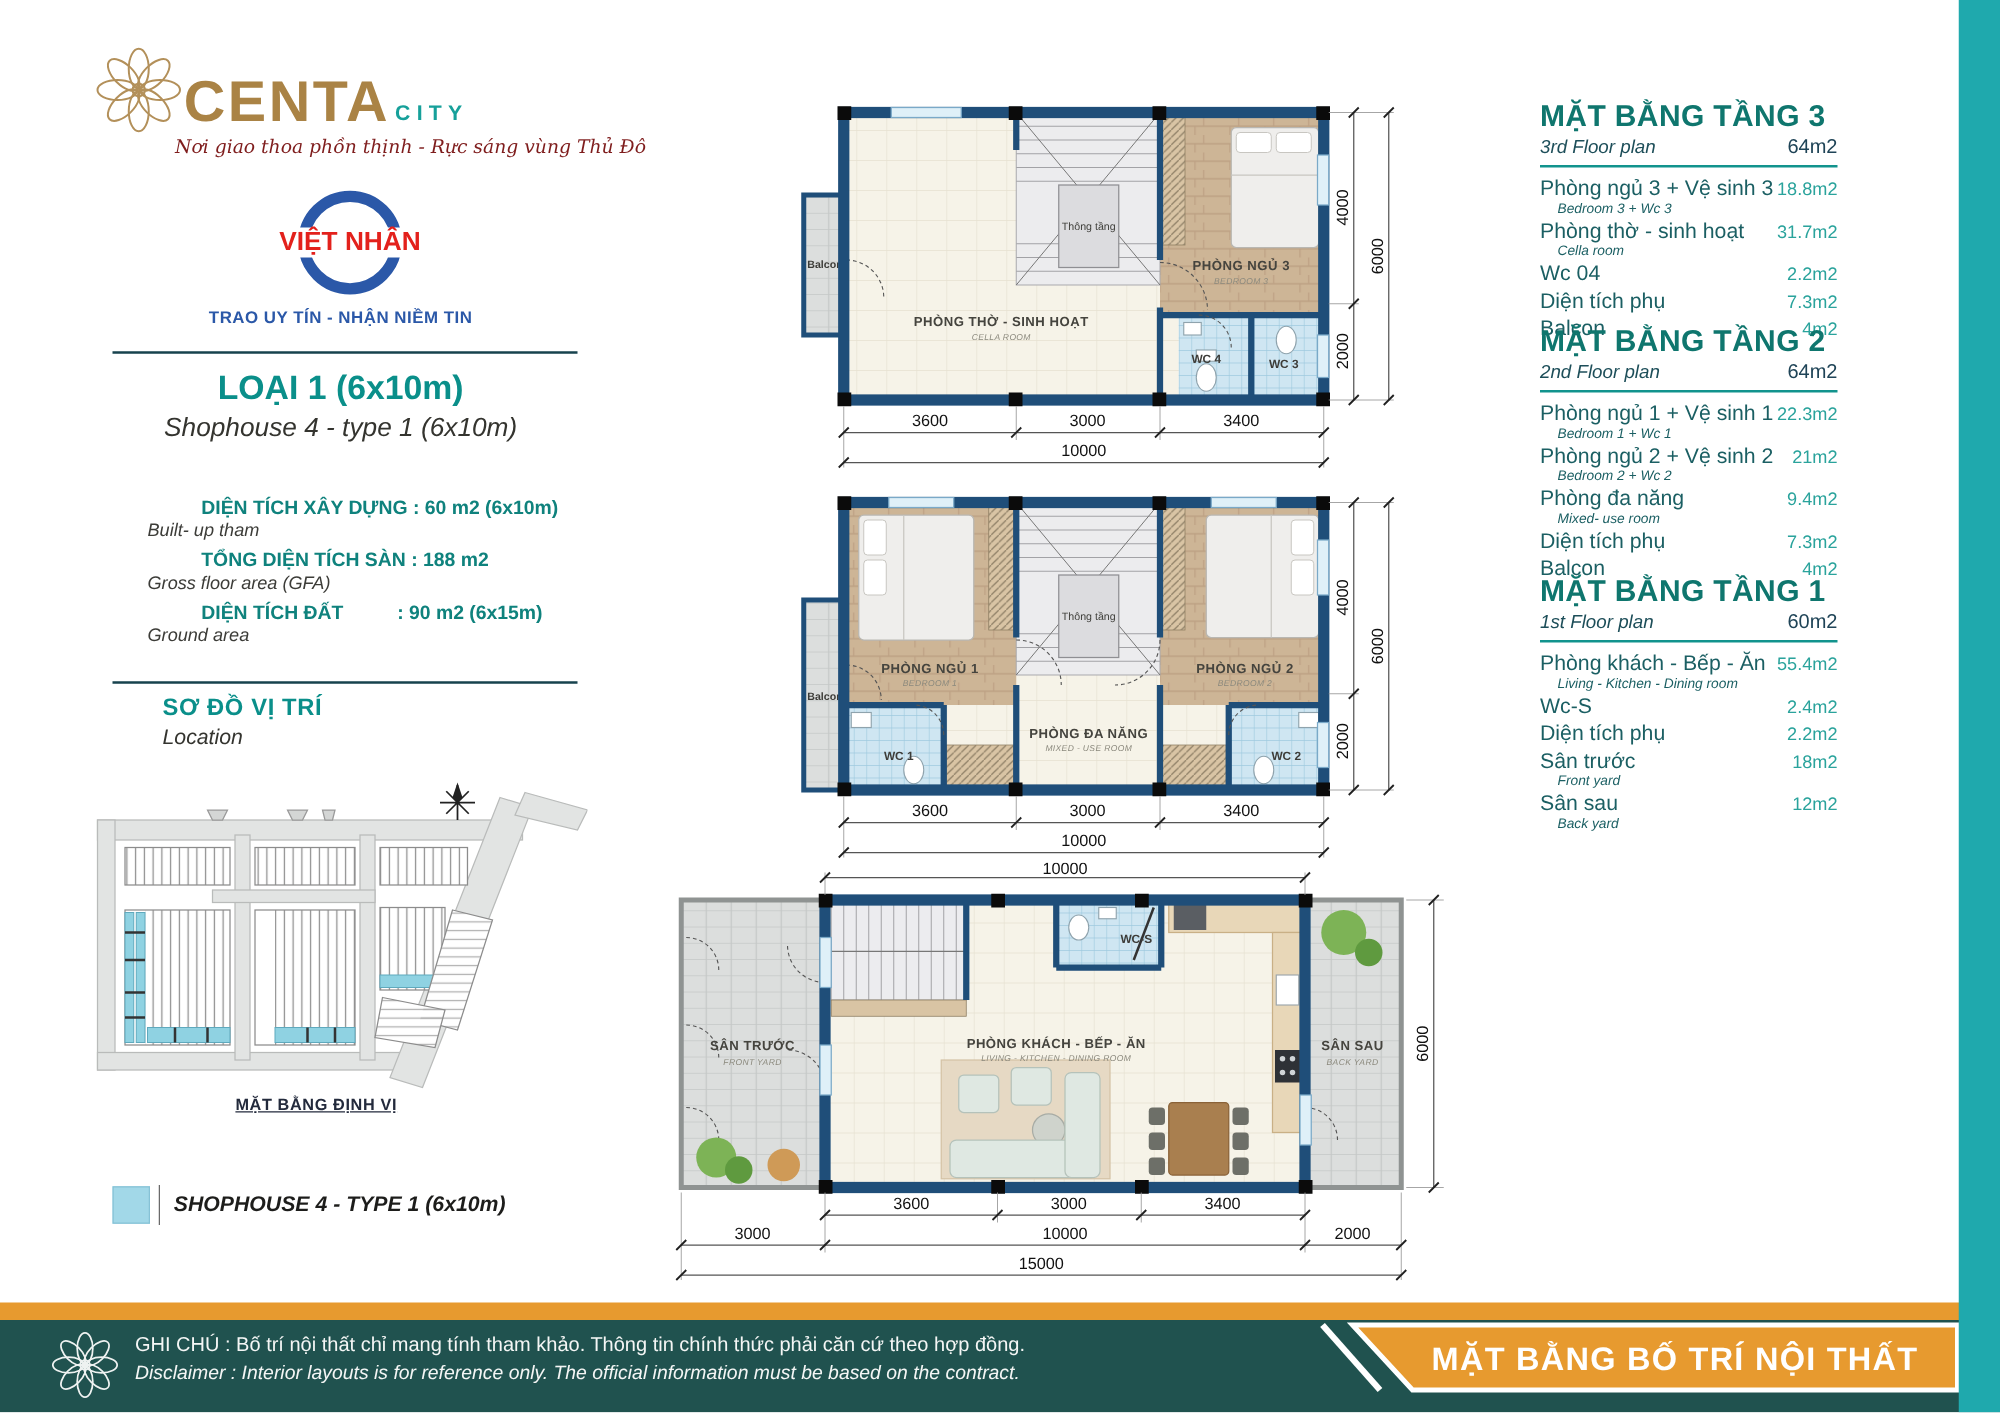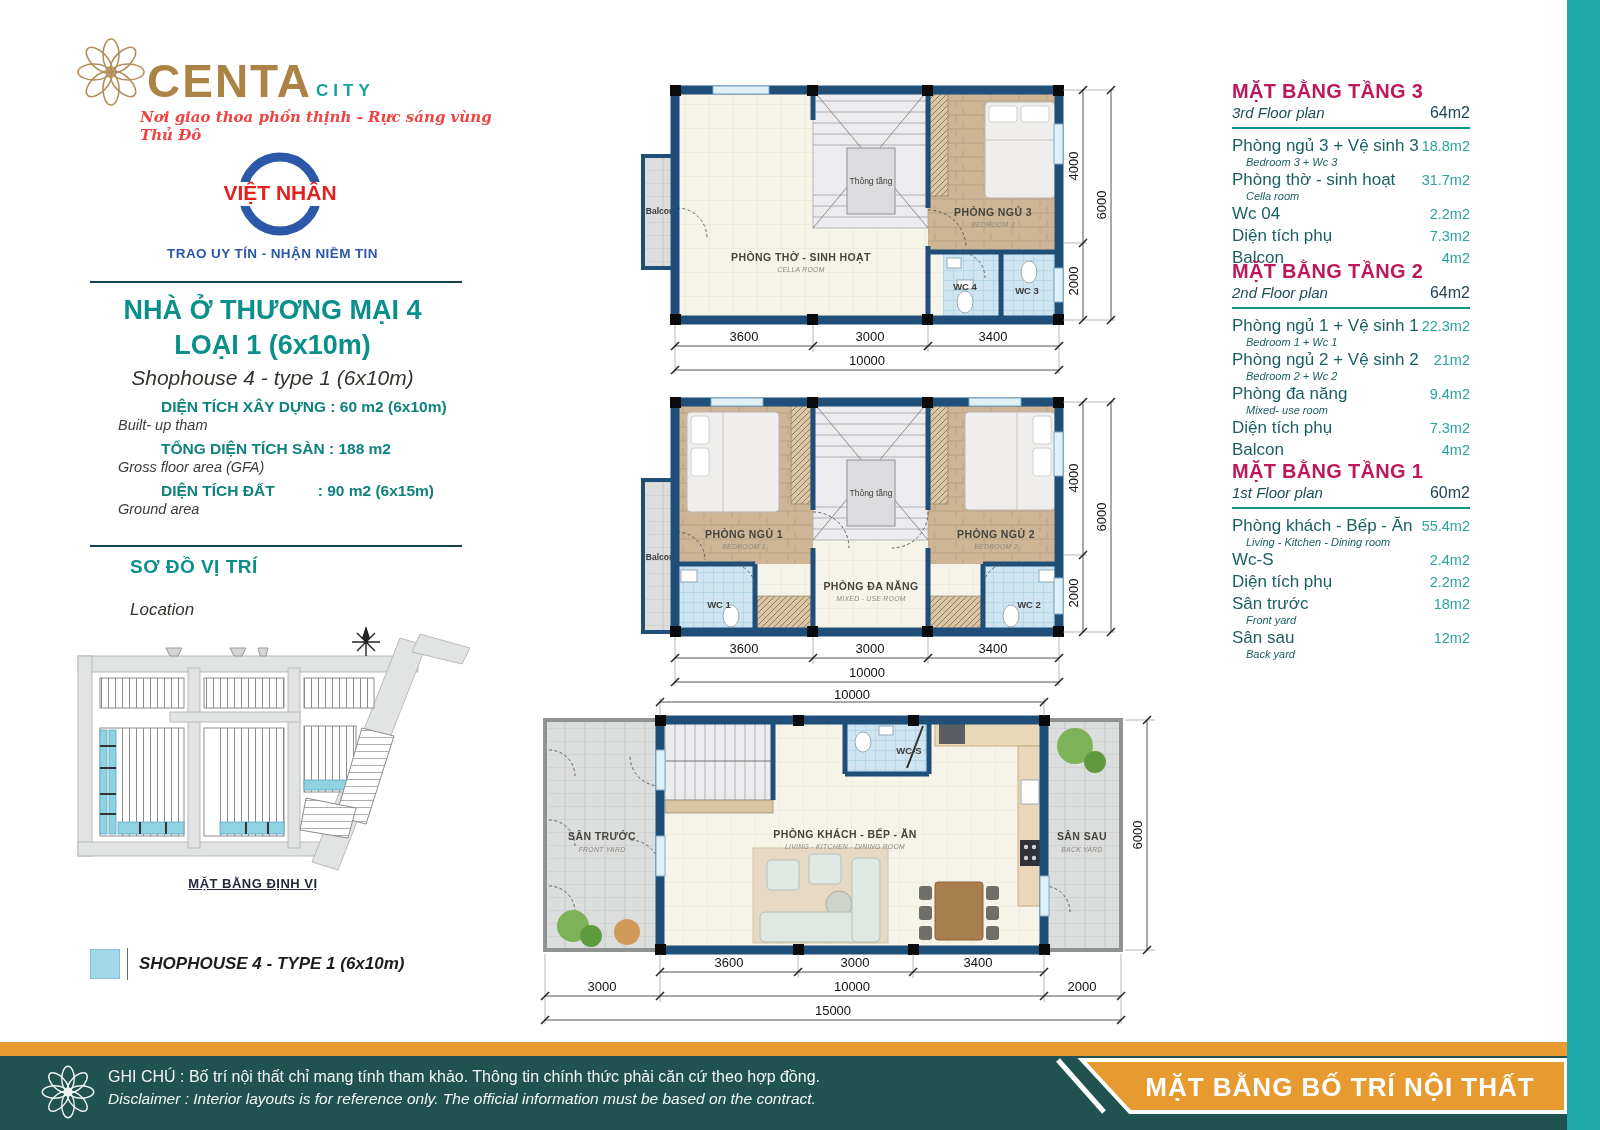--- a/index.html
+++ b/index.html
@@ -3,38 +3,38 @@
 <meta charset="utf-8">
 <style>
   html,body{margin:0;padding:0;background:#ffffff;}
   #page{position:relative;width:1600px;height:1130px;background:#ffffff;overflow:hidden;
         font-family:"Liberation Sans",sans-serif;color:#222;}
   .abs{position:absolute;}
 
   
   .centa-word{font-weight:700;font-size:46px;letter-spacing:2px;color:#aa8345;}
   .city-word{font-weight:700;font-size:17px;letter-spacing:5px;color:#16a09a;margin-left:4px;}
-  .tagline{font-family:"DejaVu Serif",serif;font-style:italic;font-size:15px;color:#ef4444;font-weight:bold;}
+  .tagline{font-family:"DejaVu Serif",serif;font-style:italic;font-size:15px;color:#7f1d1d;}
   .vn-slogan{font-size:13.5px;font-weight:700;color:#2b58a8;letter-spacing:.4px;}
   .divider{height:2px;background:#17434e;}
   .prod-title{font-size:27px;line-height:1.3;font-weight:700;color:#0a8f8a;text-align:center;}
   .prod-sub{font-size:21px;font-style:italic;color:#34342f;text-align:center;}
   .spec-label{font-size:15.5px;font-weight:700;color:#0f827d;white-space:pre;margin-left:43px;}
   .spec-sub{font-size:14.5px;font-style:italic;color:#3c3c38;margin:1px 0 7px 0;}
   .loc-title{font-size:19px;font-weight:700;color:#0a8f8a;letter-spacing:.5px;}
   .loc-sub{font-size:17px;font-style:italic;color:#34342f;}
   .map-caption{font-size:13px;font-weight:700;color:#232a3c;text-decoration:underline;text-align:center;letter-spacing:.5px;}
   .legend-row{display:flex;align-items:center;}
   .legend-swatch{width:28px;height:28px;background:#a2d8e8;border:1px solid #86c2d6;}
   .legend-div{width:1px;height:32px;background:#6a6a6a;margin-left:7px;}
   .legend-label{font-size:17px;font-weight:700;font-style:italic;color:#1d1d1b;margin-left:11px;}
 
   
   .ftable{width:238px;}
-  .ftable .t-title{font-size:20px;font-weight:700;color:#be185d;letter-spacing:.3px;}
+  .ftable .t-title{font-size:24px;font-weight:700;color:#0f766e;letter-spacing:.3px;}
   .ftable .t-subrow{display:flex;justify-content:space-between;align-items:baseline;margin-top:1px;}
   .ftable .t-sub{font-size:15px;font-style:italic;color:#1d4e59;}
   .ftable .t-total{font-size:16px;color:#1f4457;}
   .ftable .t-rule{height:2px;background:#12938d;margin:5px 0 7px 0;}
   .frow{display:flex;justify-content:space-between;align-items:baseline;margin-top:2px;}
   .frow .vi{font-size:17px;color:#1b5f63;}
   .frow .val{font-size:14.5px;color:#2aa39c;}
   .fen{font-size:11px;font-style:italic;color:#1b5f63;margin:0 0 2px 14px;}
 
   
@@ -92,38 +92,37 @@
       <circle cx="60" cy="48" r="37" fill="none" stroke="#2b58a8" stroke-width="9"></circle>
       <rect x="0" y="36" width="120" height="24" fill="#ffffff"></rect>
       <text x="60" y="54" text-anchor="middle" font-size="21" font-weight="bold" fill="#e3211c">VIỆT NHÂN</text>
     </svg>
   </div>
   <div class="abs vn-slogan" style="left:75px;top:246px;width:395px;text-align:center;">TRAO UY TÍN - NHẬN NIỀM TIN</div>
 
   <div class="abs divider" style="left:90px;top:281px;width:372px;"></div>
 
   <div class="abs" style="left:75px;top:293px;width:395px;">
-    <div class="prod-title">NHÀ Ở THƯƠNG MẠI 4</div>
     <div class="prod-title">LOẠI 1 (6x10m)</div>
     <div class="prod-sub" style="margin-top:3px;">Shophouse 4 - type 1 (6x10m)</div>
   </div>
 
   <div class="abs" style="left:118px;top:398px;width:360px;">
     <div class="spec-label">DIỆN TÍCH XÂY DỰNG : 60 m2 (6x10m)</div>
     <div class="spec-sub">Built- up tham</div>
     <div class="spec-label">TỔNG DIỆN TÍCH SÀN : 188 m2</div>
     <div class="spec-sub">Gross floor area (GFA)</div>
     <div class="spec-label">DIỆN TÍCH ĐẤT          : 90 m2 (6x15m)</div>
     <div class="spec-sub">Ground area</div>
   </div>
 
   <div class="abs divider" style="left:90px;top:545px;width:372px;"></div>
 
   <div class="abs loc-title" style="left:130px;top:556px;">SƠ ĐỒ VỊ TRÍ</div>
-  <div class="abs loc-sub" style="left:130px;top:600px;">Location</div>
+  <div class="abs loc-sub" style="left:130px;top:580px;">Location</div>
 
   <svg class="abs" style="left:70px;top:608px;" width="400" height="264" viewBox="0 0 400 264">
     <defs>
       <pattern id="lotv" width="7" height="20" patternUnits="userSpaceOnUse">
         <path d="M3.5 0V20" stroke="#8c8c8c" stroke-width="1" fill="none"></path>
       </pattern>
       <pattern id="loth" width="20" height="7" patternUnits="userSpaceOnUse">
         <path d="M0 3.5H20" stroke="#8c8c8c" stroke-width="1" fill="none"></path>
       </pattern>
     </defs>

